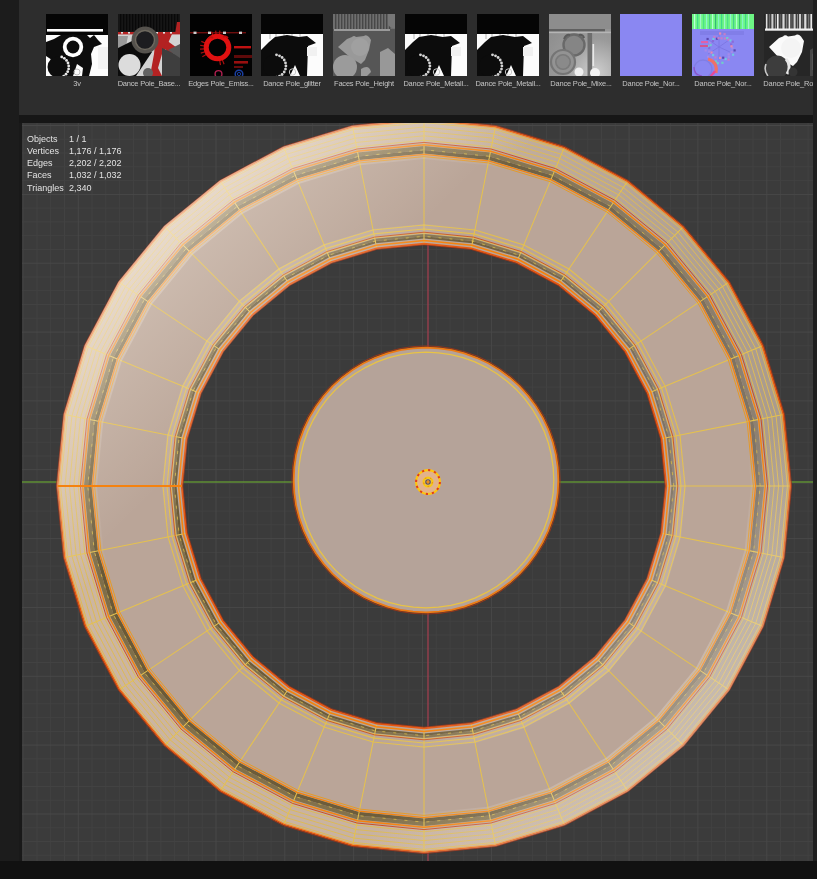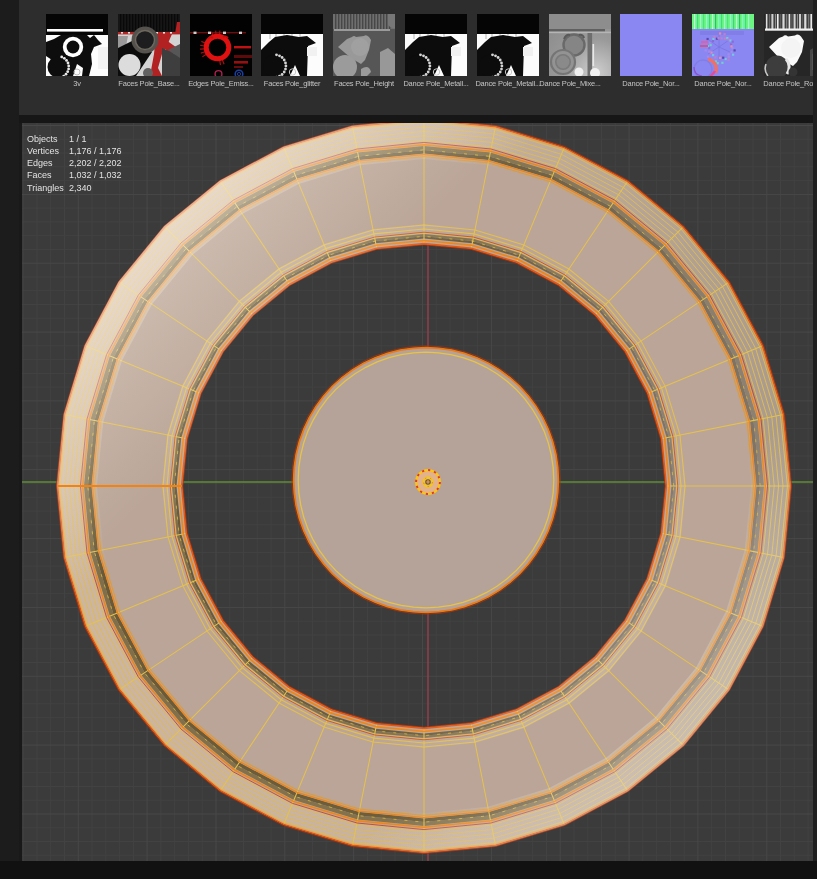--- a/index.html
+++ b/index.html
@@ -77,21 +77,21 @@
         <path d="M48 26 L62 36 L52 40 L46 34 Z" fill="#b32222"></path>
         <path d="M59 8 L62 8 L62 20 L57 20 Z" fill="#b32222"></path>
         <path d="M0 34 L20 24 L34 38 L18 62 L0 62 Z" fill="#0c0c0c"></path>
         <path d="M44 34 L62 42 L62 62 L44 62 Z" fill="#3e3e3e"></path>
         <path d="M50 36 L62 30 L62 44 Z" fill="#565656"></path>
         <circle cx="27" cy="26" r="13.5" fill="#55524d"></circle>
         <circle cx="27" cy="26" r="9.5" fill="#1d1d20" stroke="#6e695f" stroke-width="1.4"></circle>
         <circle cx="11.5" cy="51" r="11" fill="#dcdcdc"></circle>
         <circle cx="30" cy="59" r="5" fill="#626262"></circle>
       </svg></div>
-    <div class="tlabel" style="left:94px">Faces Pole_Base...</div>
+    <div class="tlabel" style="left:94px">Dance Pole_Base...</div>
     <div class="thumb" style="left:171px"><svg width="62" height="62" viewBox="0 0 62 62">
         <rect width="62" height="62" fill="#020202"></rect>
         <rect x="0" y="18" width="56" height="1.4" fill="#6e0d0d"></rect>
         <rect x="3.5" y="17.6" width="3" height="2.4" fill="#cfcfcf"></rect>
         <rect x="18" y="17.6" width="3" height="2.4" fill="#cfcfcf"></rect>
         <rect x="33" y="17.6" width="3" height="2.4" fill="#cfcfcf"></rect>
         <rect x="49" y="17.6" width="3" height="2.4" fill="#cfcfcf"></rect>
         <line x1="16.2" y1="40.5" x2="12.3" y2="42.8" stroke="#a80f0f" stroke-width="1.2"></line>
         <line x1="15.1" y1="37.8" x2="10.8" y2="39.1" stroke="#a80f0f" stroke-width="1.2"></line>
         <line x1="14.5" y1="34.9" x2="10.0" y2="35.2" stroke="#a80f0f" stroke-width="1.2"></line>
@@ -132,21 +132,21 @@
         <circle cx="24.9" cy="52.0" r="1.4" fill="#d5d5d5"></circle>
         <circle cx="24.5" cy="55.1" r="1.4" fill="#d5d5d5"></circle>
         <circle cx="23.2" cy="58.0" r="1.4" fill="#d5d5d5"></circle>
         <circle cx="21.1" cy="60.5" r="1.4" fill="#d5d5d5"></circle>
         <circle cx="18.5" cy="62.2" r="1.4" fill="#d5d5d5"></circle>
         <circle cx="15.5" cy="63.2" r="1.4" fill="#d5d5d5"></circle>
         <circle cx="12.3" cy="63.3" r="1.4" fill="#d5d5d5"></circle>
         <circle cx="31.5" cy="58" r="3.2" fill="none" stroke="#c9c9c9" stroke-width="1"></circle>
         <path d="M46 33 L56 33 L56 42 L46 42 Z" fill="#f1f1f1"></path>
       </svg></div>
-    <div class="tlabel" style="left:237px">Faces Pole_glitter</div>
+    <div class="tlabel" style="left:237px">Dance Pole_glitter</div>
     <div class="thumb" style="left:314px"><svg width="62" height="62" viewBox="0 0 62 62">
         <rect width="62" height="62" fill="#565656"></rect>
         <rect width="62" height="15" fill="#6e6e6e"></rect>
         <rect x="2" y="0" width="1.4" height="15" fill="#474747"></rect>
         <rect x="5" y="0" width="1.4" height="15" fill="#474747"></rect>
         <rect x="8" y="0" width="1.4" height="15" fill="#474747"></rect>
         <rect x="11" y="0" width="1.4" height="15" fill="#474747"></rect>
         <rect x="14" y="0" width="1.4" height="15" fill="#474747"></rect>
         <rect x="17" y="0" width="1.4" height="15" fill="#474747"></rect>
         <rect x="20" y="0" width="1.4" height="15" fill="#474747"></rect>
@@ -238,21 +238,21 @@
         <circle cx="25" cy="31" r="10.5" fill="#858585" stroke="#696969" stroke-width="2.4"></circle>
         <path d="M15 25 Q17 20 21 21" stroke="#5a5a5a" stroke-width="2" fill="none"></path>
         <path d="M30 21 Q34 20 35 24" stroke="#5a5a5a" stroke-width="2" fill="none"></path>
         <circle cx="14" cy="48" r="12" fill="#939393" stroke="#757575" stroke-width="2.2"></circle>
         <circle cx="14" cy="48" r="7.2" fill="#8a8a8a" stroke="#7a7a7a" stroke-width="1.6"></circle>
         <rect x="38.5" y="19" width="4.6" height="43" fill="#6e6e6e"></rect>
         <rect x="43.5" y="30" width="1.6" height="22" fill="#e8e8e8"></rect>
         <circle cx="30" cy="58" r="4.5" fill="#efefef"></circle>
         <circle cx="46" cy="59" r="5" fill="#f2f2f2"></circle>
       </svg></div>
-    <div class="tlabel" style="left:515px">Dance Pole_Mixe...</div>
+    <div class="tlabel" style="left:526px">Dance Pole_Mixe...</div>
     <div class="thumb" style="left:601px"><svg width="62" height="62" viewBox="0 0 62 62">
         <rect width="62" height="62" fill="#8a87f2"></rect>
       </svg></div>
     <div class="tlabel" style="left:596px">Dance Pole_Nor...</div>
     <div class="thumb" style="left:673px"><svg width="62" height="62" viewBox="0 0 62 62">
         <rect width="62" height="62" fill="#8a87f2"></rect>
         <rect x="0" y="0" width="62" height="15" fill="#6df584"></rect>
         <rect x="2" y="0" width="1.2" height="15" fill="#b8ffd8"></rect>
         <rect x="5" y="0" width="1.2" height="15" fill="#3fd98a"></rect>
         <rect x="8" y="0" width="1.2" height="15" fill="#a0f5cc"></rect>

